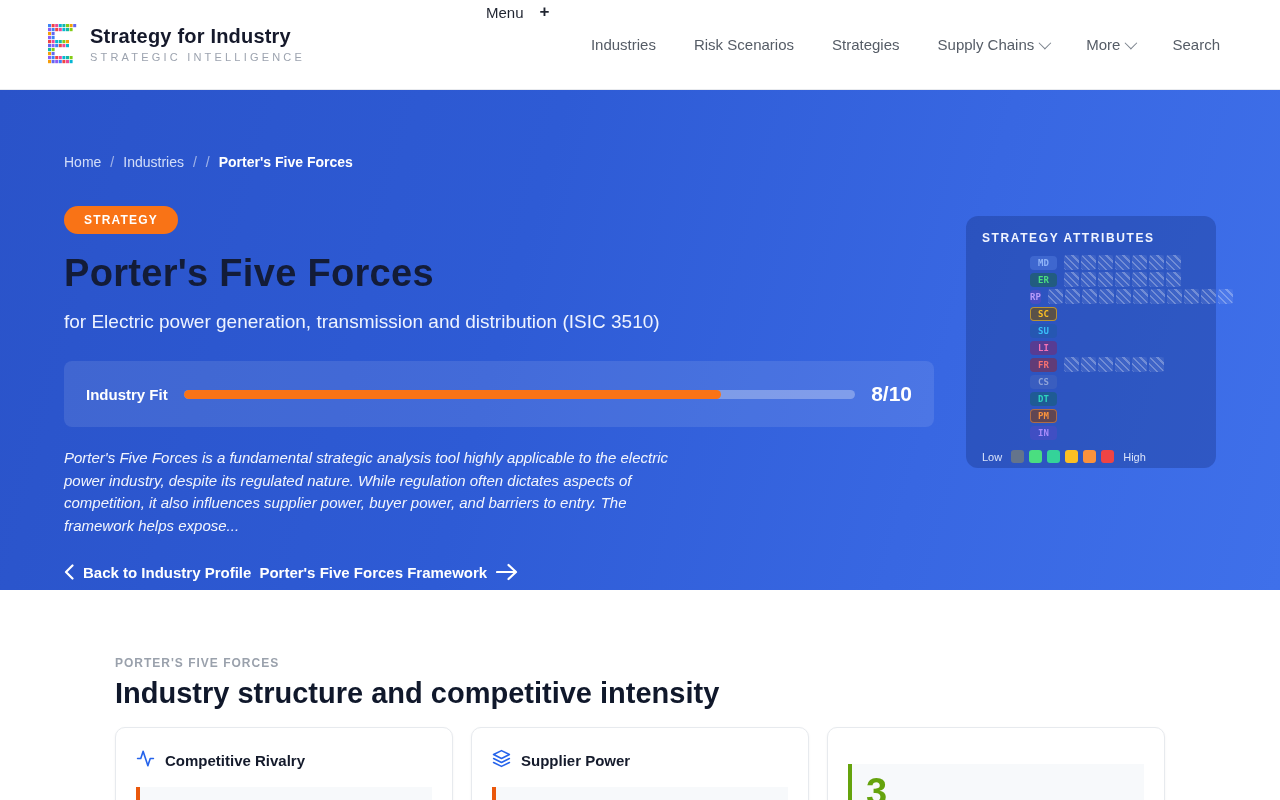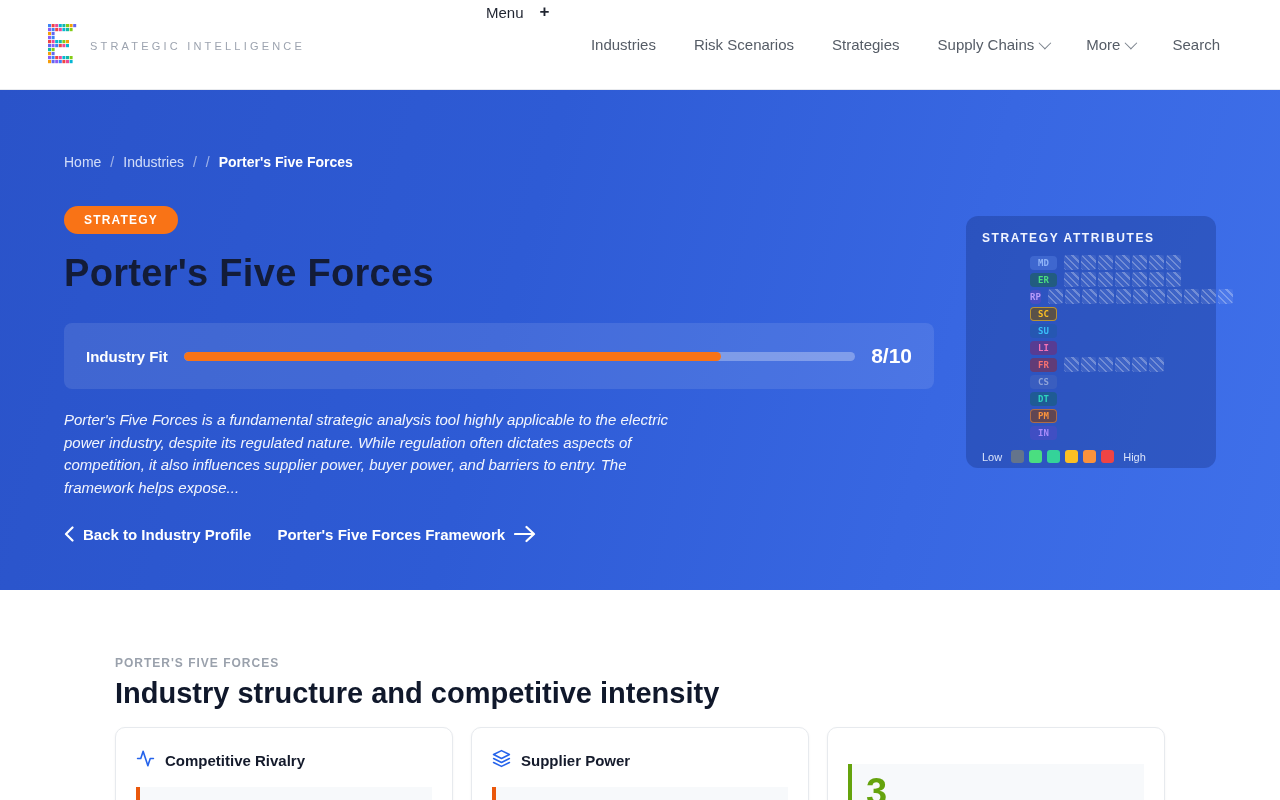--- a/index.html
+++ b/index.html
@@ -35,21 +35,21 @@
 
   .fit-card { margin-top:28px; width:870px; height:66px; border-radius:8px;
     background:rgba(255,255,255,.10); display:flex; align-items:center; padding:0 22px; gap:16px; }
   .fit-label { font-size:15px; font-weight:bold; color:#fff; white-space:nowrap; }
   .fit-track { flex:1; height:9px; border-radius:6px; background:rgba(255,255,255,.30); overflow:hidden; }
   .fit-fill { height:100%; border-radius:6px; background:#f97316; }
   .fit-score { font-size:21px; font-weight:bold; color:#fff; }
 
   .hero-desc { margin-top:20px; width:620px; font-style:italic; font-size:15px;
     line-height:22.5px; color:#f2f5fd; }
-  .hero-links { margin-top:26px; display:flex; gap:26px; align-items:center; }
+  .hero-links { margin-top:26px; display:flex; gap:8px; align-items:center; }
   .hero-link { display:flex; align-items:center; gap:9px; font-size:15px; font-weight:bold; color:#fff; cursor:pointer; }
 
   
   .attr-panel { position:absolute; right:64px; top:126px; width:250px; height:252px;
     background:rgba(9,26,92,.26); border-radius:12px; padding:15px 16px 12px 16px; }
   .attr-title { font-size:12px; font-weight:bold; letter-spacing:1.6px; color:#f0f4ff; }
   .attr-rows { margin-top:9px; }
   .attr-row { display:flex; align-items:center; gap:7px; height:17px; }
   .attr-tag { width:27px; height:14px; border-radius:4px; font-family:"DejaVu Sans Mono", monospace;
     font-size:9px; font-weight:bold; display:flex; align-items:center; justify-content:center;margin-left:48px; }
@@ -123,20 +123,21 @@
         <rect x="21.6" y="32" width="3" height="3.2" fill="#84cc16"></rect>
         <rect x="0" y="36" width="3" height="3.2" fill="#f59e0b"></rect>
         <rect x="3.6" y="36" width="3" height="3.2" fill="#6366f1"></rect>
         <rect x="7.2" y="36" width="3" height="3.2" fill="#8b5cf6"></rect>
         <rect x="10.8" y="36" width="3" height="3.2" fill="#3b82f6"></rect>
         <rect x="14.4" y="36" width="3" height="3.2" fill="#ef4444"></rect>
         <rect x="18" y="36" width="3" height="3.2" fill="#ec4899"></rect>
         <rect x="21.6" y="36" width="3" height="3.2" fill="#06b6d4"></rect>
       </svg>
     <div>
+      <div class="brand-title">Strategy for Industry</div>
       <div class="brand-sub">STRATEGIC INTELLIGENCE</div>
     </div>
   </div>
   <div class="menu-toggle">
     <span>Menu</span>
     <span class="plus">+</span>
   </div>
   <nav class="nav" id="main-nav">
       <div class="nav-item">
         <span>Industries</span>
@@ -166,20 +167,21 @@
     <div class="breadcrumb" id="breadcrumb">
         <span class="crumb">Home</span>
         <span class="sep">/</span>
         <span class="crumb">Industries</span>
         <span class="sep">/</span>
         <span class="sep">/</span>
         <span class="crumb current">Porter's Five Forces</span>
       </div>
     <div class="badge">STRATEGY</div>
     <h1>Porter's Five Forces</h1>
+    <div class="subtitle">for Electric power generation, transmission and distribution (ISIC 3510)</div>
 
     <div class="fit-card">
       <span class="fit-label">Industry Fit</span>
       <div class="fit-track">
         <div class="fit-fill" id="fit-fill" style="width: 80%; background: rgb(249, 115, 22);"></div>
       </div>
       <span class="fit-score">8/10</span>
     </div>
 
     <div class="hero-desc">Porter's Five Forces is a fundamental strategic analysis tool highly applicable to the electric power industry, despite its regulated nature. While regulation often dictates aspects of competition, it also influences supplier power, buyer power, and barriers to entry. The framework helps expose...</div>

